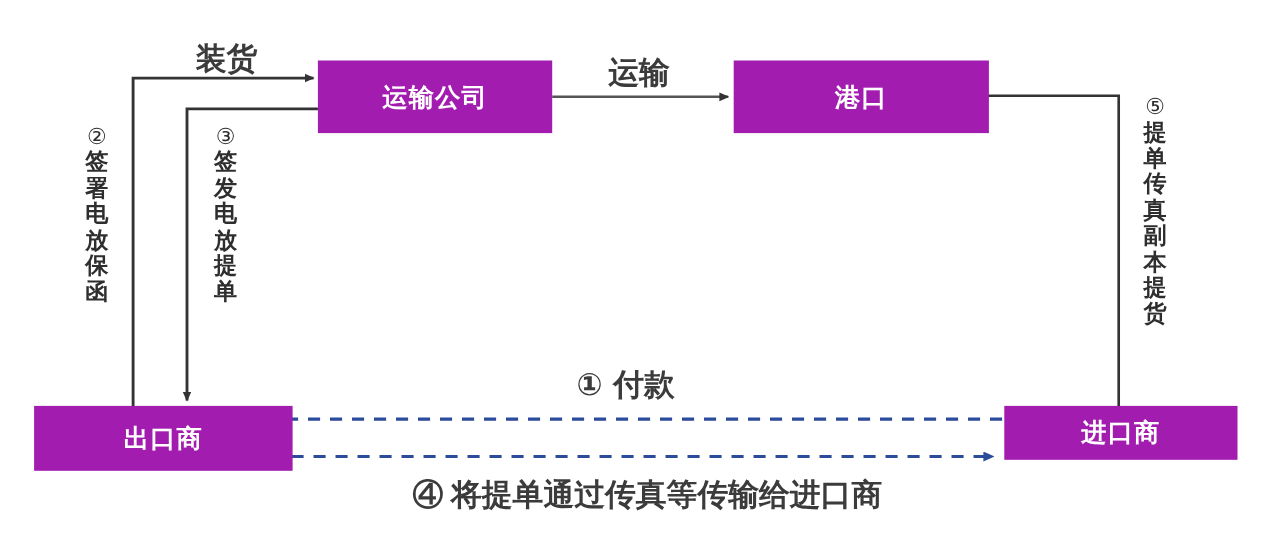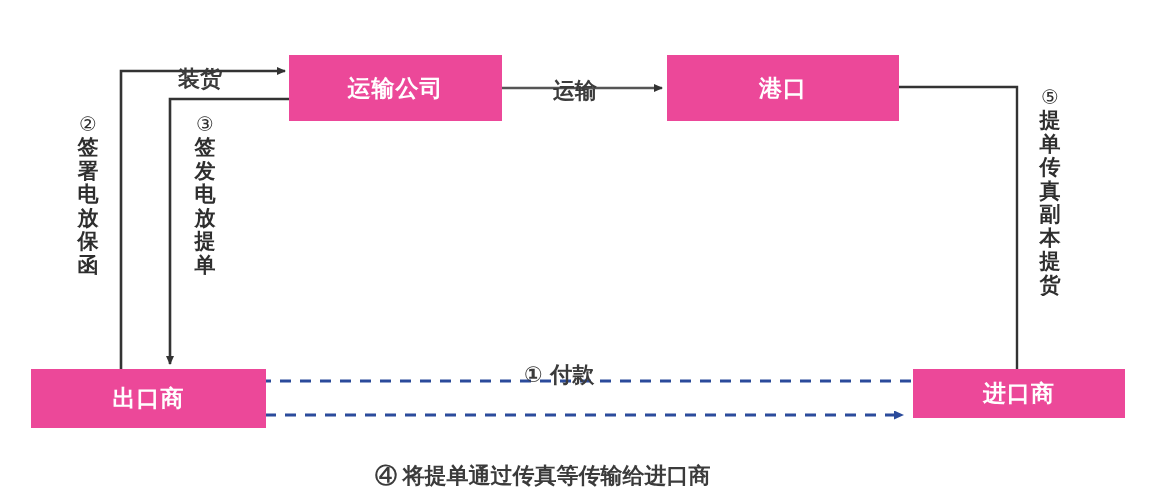--- a/index.html
+++ b/index.html
@@ -12,39 +12,38 @@
   }
   #canvas {
     position: relative;
     width: 1161px;
     height: 503px;
     background: #ffffff;
     overflow: hidden;
   }
   .node {
     position: absolute;
-    background: #ec4899;
+    background: #a21caf;
     color: #ffffff;
     display: flex;
     align-items: center;
     justify-content: center;
     font-weight: bold;
     font-size: 23px;
     letter-spacing: 1px;
     box-sizing: border-box;
     font-family: Liberation Serif, serif;
   }
   .edge-label {
     position: absolute;
     color: #3b3b3b;
-    font-size: 22px;
+    font-size: 28px;
     font-weight: bold;
     white-space: nowrap;
     line-height: 1;
-    margin-top: 28px;
   }
   .vlabel {
     position: absolute;
     color: #2e2e2e;
     font-size: 21px;
     font-weight: bold;
     line-height: 1.12;
     width: 26px;
     text-align: center;
     white-space: normal;

